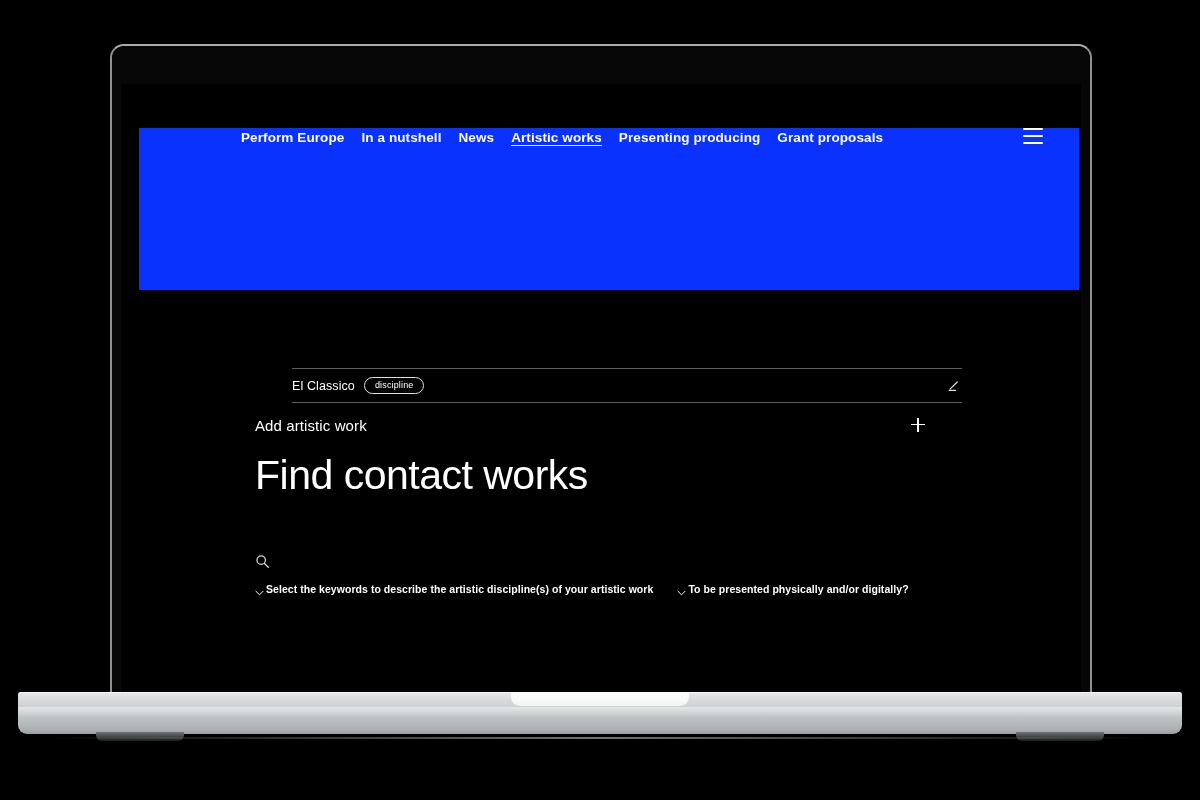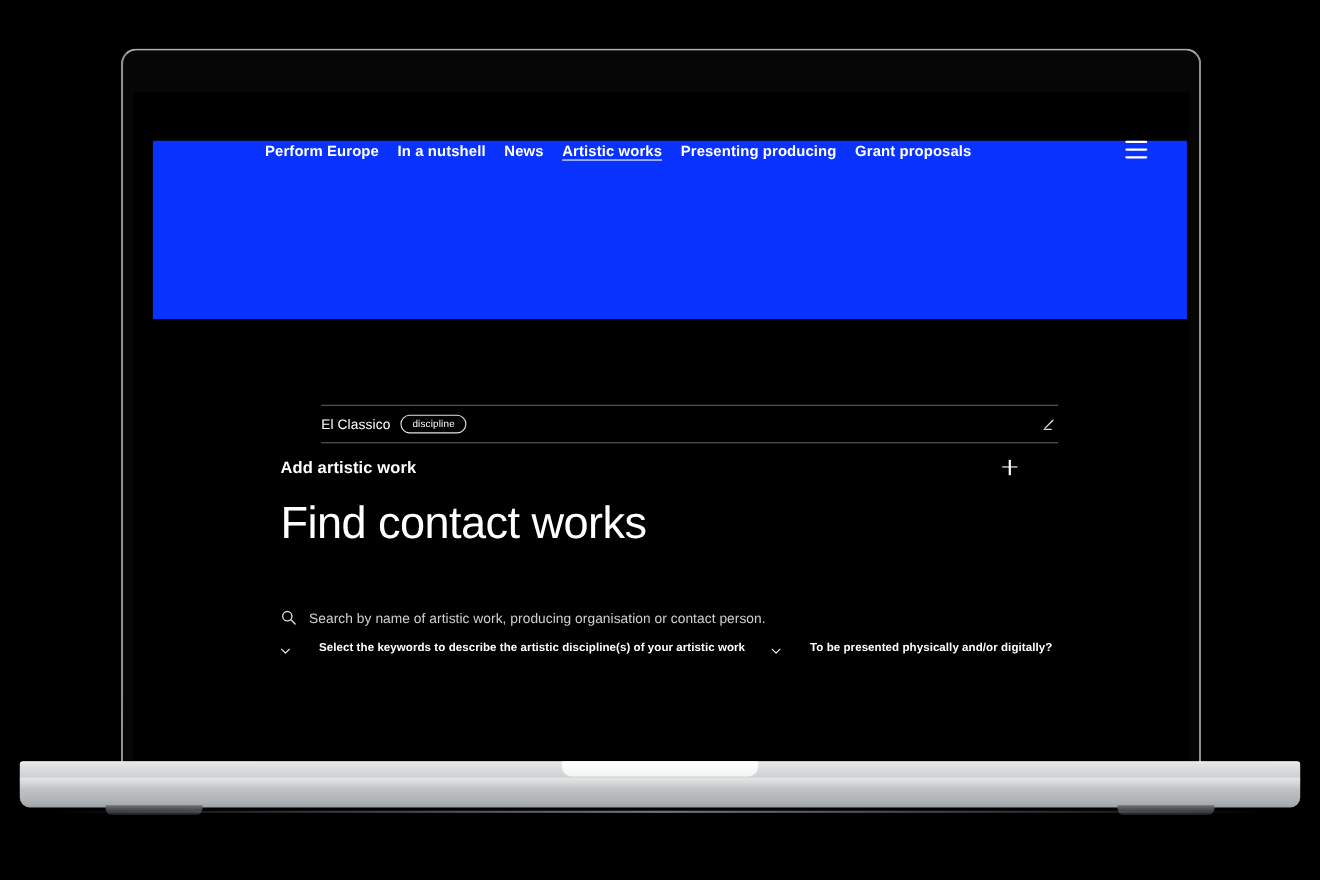--- a/index.html
+++ b/index.html
@@ -131,21 +131,21 @@
   .edit-btn {
     position:absolute; right:0; top:50%; transform:translateY(-50%);
     width:16px; height:16px; display:block;
   }
 
   .add-row {
     position:relative;
     height:44px; display:flex; align-items:center;
     width:670px;
   }
-  .add-label { font-size:15px; font-weight:700; letter-spacing:.1px; }
+  .add-label { font-size:15px; font-weight:400; letter-spacing:.1px; }
   .add-plus {
     position:absolute; right:0; top:50%; transform:translateY(-50%);
     width:14px; height:14px;
   }
   .add-plus::before, .add-plus::after {
     content:""; position:absolute; background:#fff;
   }
   .add-plus::before { left:0; top:6px; width:14px; height:1.4px; }
   .add-plus::after { top:0; left:6.3px; height:14px; width:1.4px; }
 
@@ -166,21 +166,21 @@
     font-family:"Liberation Sans", sans-serif;
     width:100%;
   }
   .search-input::placeholder { color:#cfcfcf; opacity:1; }
 
   .filters {
     margin-top:14px;
     display:flex; align-items:center; gap:24px;
   }
   .filter {
-    display:flex; align-items:center; gap:26px;
+    display:flex; align-items:center; gap:2px;
     font-size:10.5px; font-weight:600; color:#fff; letter-spacing:.05px;
     white-space:nowrap;
   }
   .chev { width:9px; height:6px; flex:none; }
 </style>
 </head>
 <body>
 
 <div class="stage">
 
@@ -235,21 +235,20 @@
 
           <h2 class="find-title">Find contact works</h2>
 
           <div class="search-row">
             <span class="search-icon">
               <svg viewBox="0 0 16 16" width="15" height="15" aria-hidden="true">
                 <circle cx="6.6" cy="6.6" r="4.5" stroke="#d8d8d8" stroke-width="1.35" fill="none"></circle>
                 <path d="M10.1 10.1 L14.2 14.2" stroke="#d8d8d8" stroke-width="1.35" stroke-linecap="round"></path>
               </svg>
             </span>
-            <input class="search-input" type="text" placeholder="Search by name of artistic work, producing organisation or contact person." style="">
           </div>
 
           <div class="filters">
             <div class="filter">
               <span class="chev">
                 <svg viewBox="0 0 10 6" width="9" height="6" aria-hidden="true">
                   <path d="M1 1 L5 5 L9 1" stroke="#ffffff" stroke-width="1.1" fill="none" stroke-linecap="round" stroke-linejoin="round"></path>
                 </svg>
               </span>
               <span>Select the keywords to describe the artistic discipline(s) of your artistic work</span>

